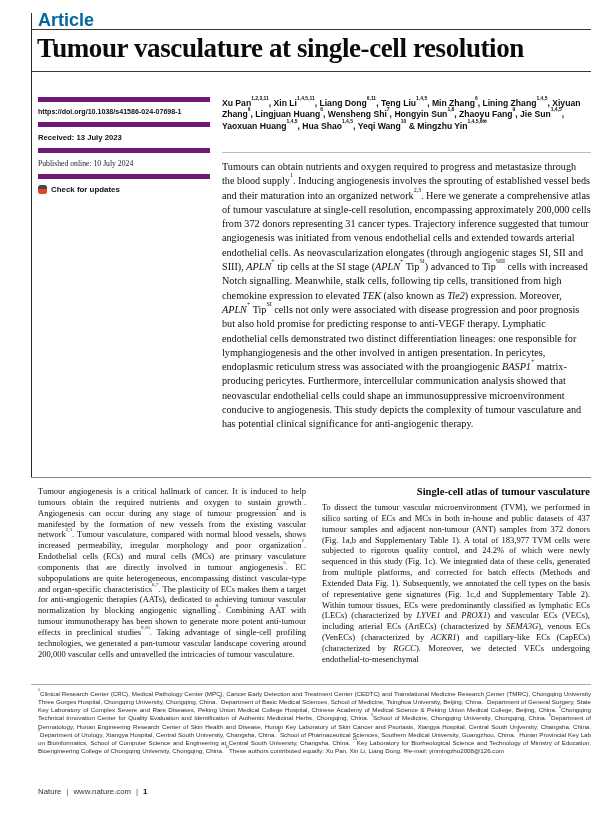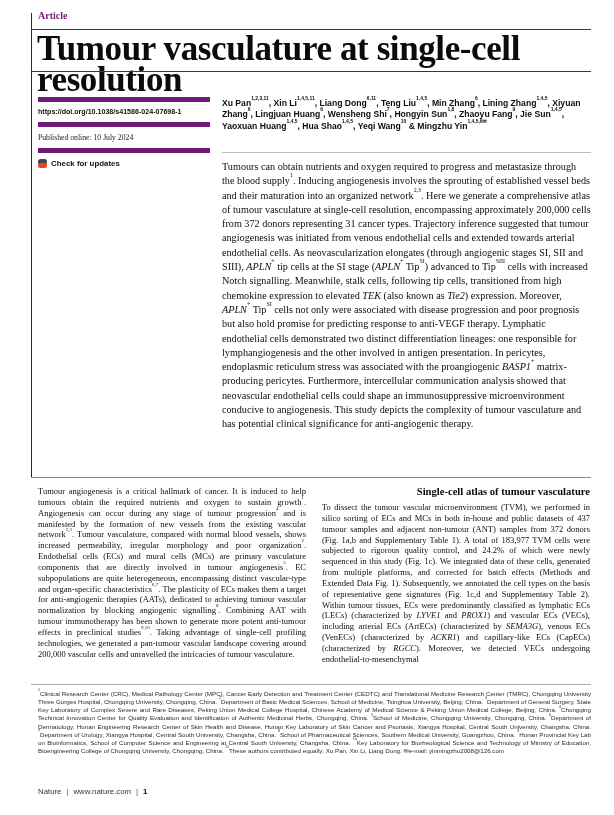--- a/index.html
+++ b/index.html
@@ -4,24 +4,24 @@
 <style>
   html,body{margin:0;padding:0;}
   body{
     width:614px;height:815px;position:relative;background:#ffffff;
     font-family:"Liberation Sans",sans-serif;color:#111;
     -webkit-font-smoothing:antialiased;overflow:hidden;
   }
   .abs{position:absolute;}
 
   .left-rule{left:31px;top:13px;width:1px;height:464px;background:#2a2a2a;}
-  .kicker{left:38px;top:10px;font-family:Liberation Serif, serif;font-weight:bold;font-size:10px;color:#701a75;}
+  .kicker{left:38px;top:10px;font-family:Liberation Sans, sans-serif;font-weight:bold;font-size:18px;color:#0369a1;}
   .rule-article{left:31px;top:29px;width:560px;height:1px;background:#3a3a3a;}
   .title{left:37px;top:33px;width:556px;font-family:"Liberation Serif",serif;font-weight:bold;
-         font-size:35px;line-height:31px;letter-spacing:-0.4px;color:#0b0b0b;}
+         font-size:27px;line-height:31px;letter-spacing:-0.4px;color:#0b0b0b;}
   .rule-title{left:31px;top:71px;width:560px;height:1px;background:#3a3a3a;}
 
   .info-col{left:38px;top:97px;width:172px;}
   .info-row{border-top:5px solid #701a75;padding:6px 0 6px;min-height:8px;}
   .info-doi{font-weight:bold;font-size:7.1px;letter-spacing:0;}
   .info-bold{font-weight:bold;font-size:7.7px;}
   .info-pub{font-family:"Liberation Serif",serif;font-size:7.7px;color:#222;}
   .check-row{display:flex;align-items:center;gap:4px;}
   .cm-icon{width:9px;height:9px;border-radius:2.5px;flex:0 0 auto;
            background:linear-gradient(180deg,#45454d 0 50%,#e8431f 50% 100%);}
@@ -58,20 +58,21 @@
 <div class="abs left-rule"></div>
 
 <div class="abs kicker">Article</div>
 <div class="abs rule-article"></div>
 
 <h1 class="abs title" style="margin:0;">Tumour vasculature at single-cell resolution</h1>
 <div class="abs rule-title"></div>
 
 <div class="abs info-col">
   <div class="info-row info-doi">https://doi.org/10.1038/s41586-024-07698-1</div>
+  <div class="info-row info-bold">Received: 13 July 2023</div>
   <div class="info-row info-pub">Published online: 10 July 2024</div>
   <div class="info-row check-row">
     <span class="cm-icon"></span>
     <span class="check-label">Check for updates</span>
   </div>
 </div>
 
 <div class="abs authors">Xu Pan<sup>1,2,3,11</sup>, Xin Li<sup>1,4,5,11</sup>, Liang Dong<sup>6,11</sup>, Teng Liu<sup>1,4,5</sup>, Min Zhang<sup>6</sup>, Lining Zhang<sup>1,4,5</sup>, Xiyuan Zhang<sup>6</sup>, Lingjuan Huang<sup>6</sup>, Wensheng Shi<sup>7</sup>, Hongyin Sun<sup>1,8</sup>, Zhaoyu Fang<sup>9</sup>, Jie Sun<sup>1,4,5</sup>, Yaoxuan Huang<sup>1,4,5</sup>, Hua Shao<sup>1,4,5</sup>, Yeqi Wang<sup>10</sup> &amp; Mingzhu Yin<sup>1,4,5,6✉</sup></div>
 <div class="abs rule-authors"></div>
 

